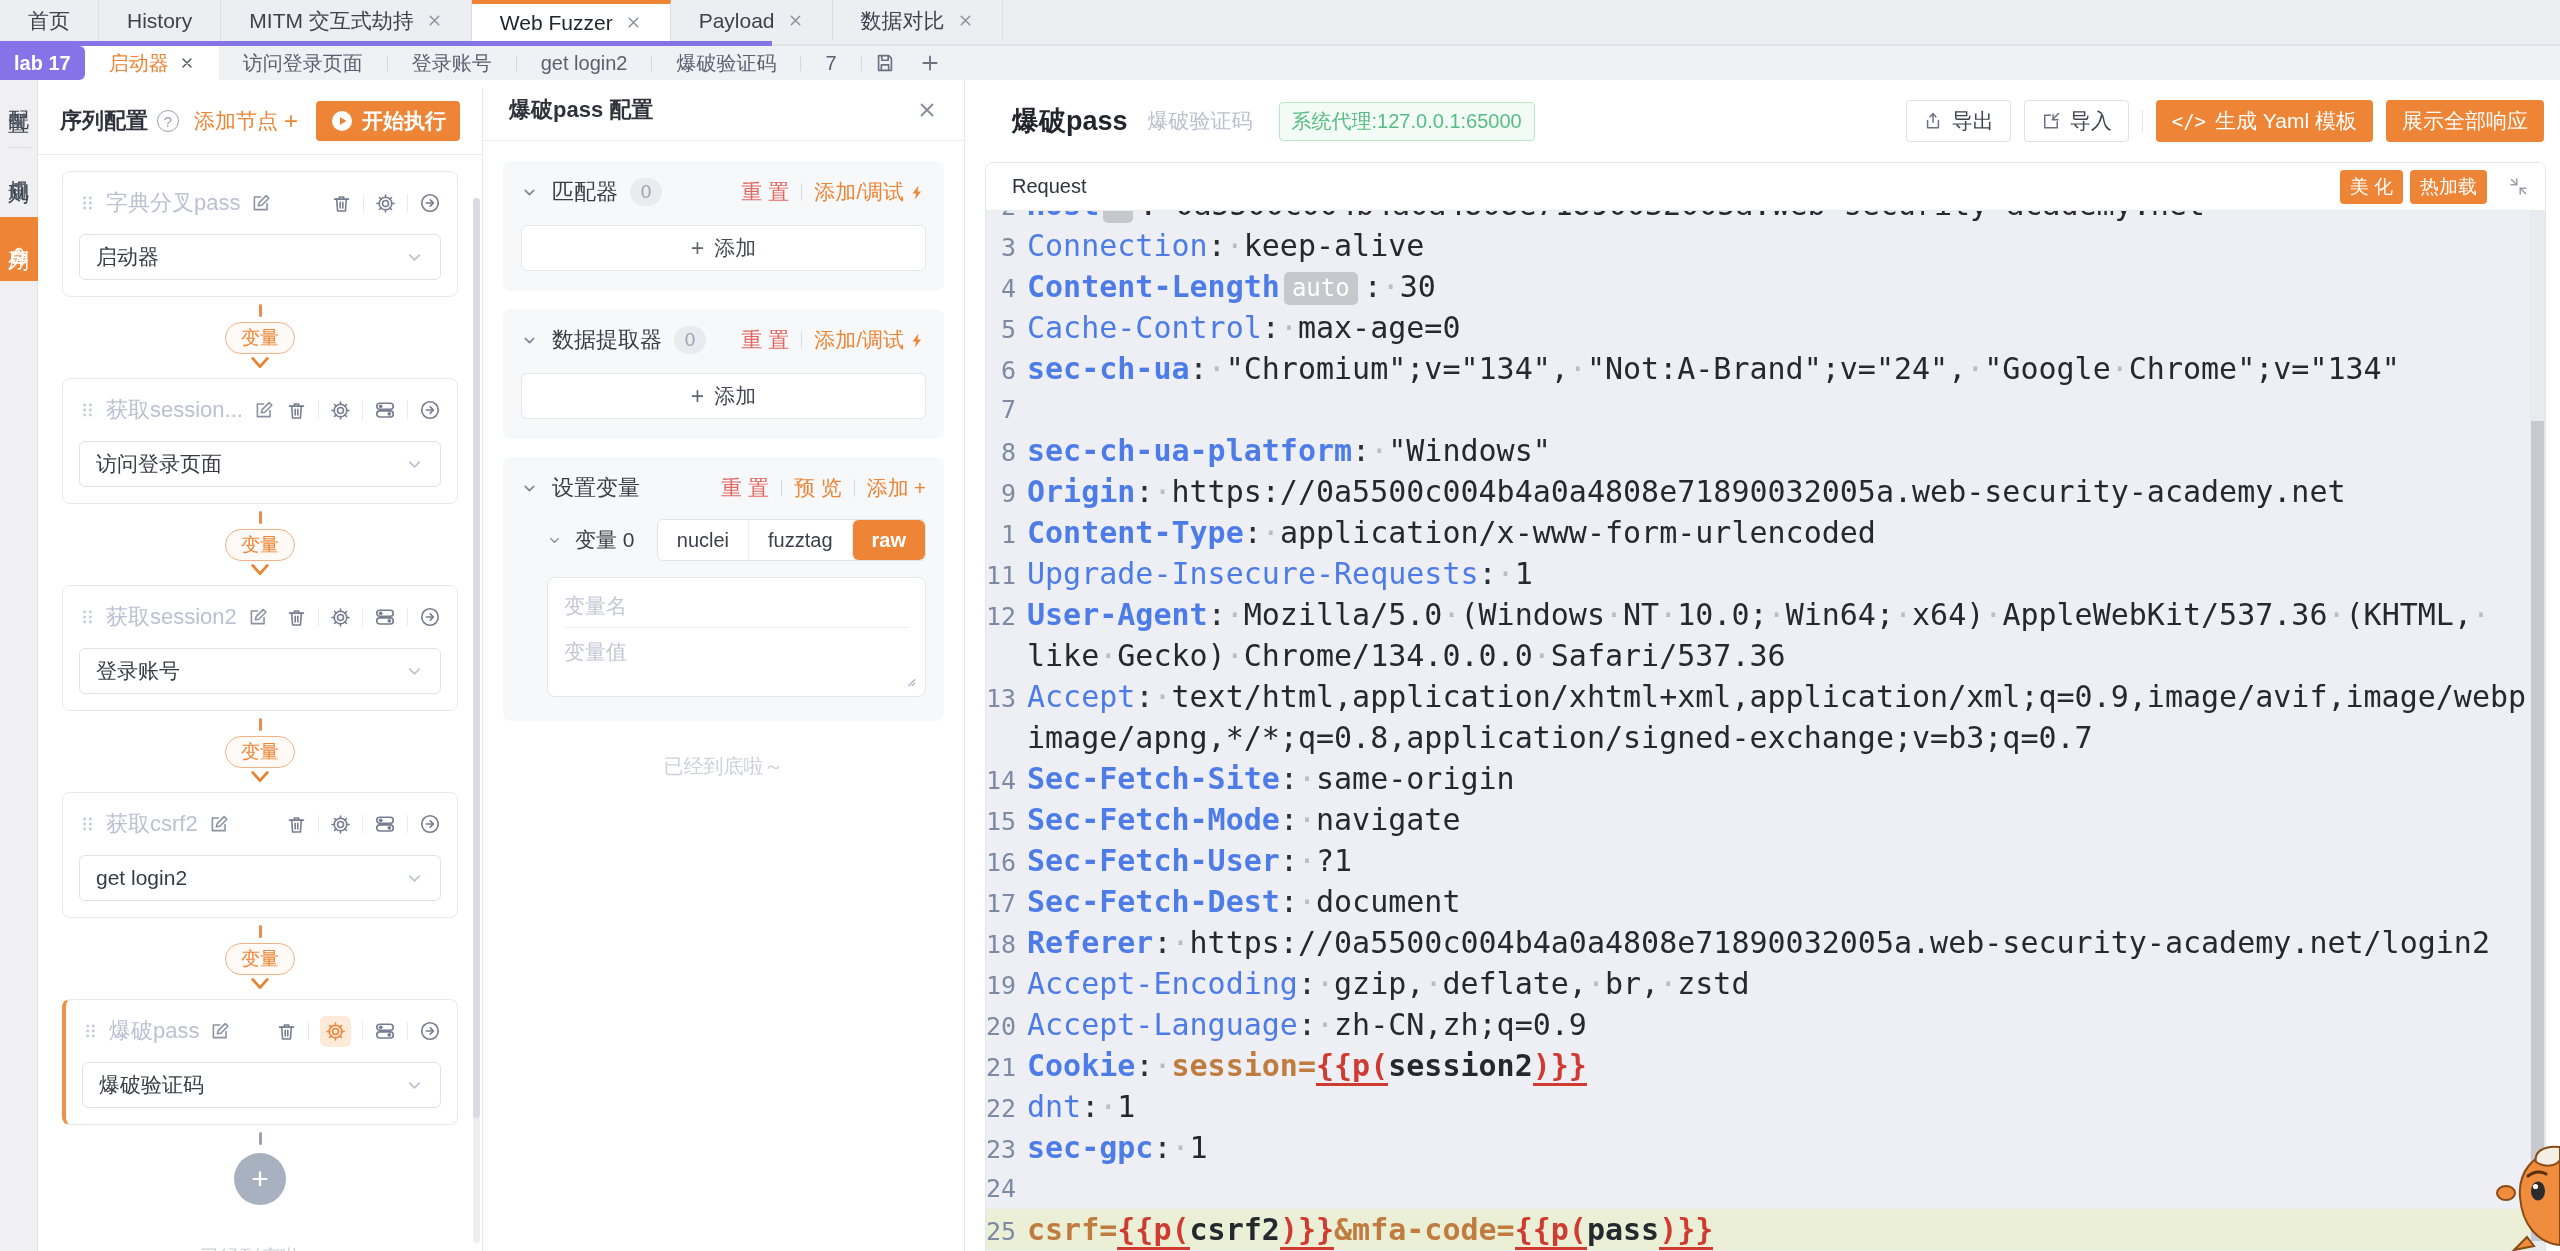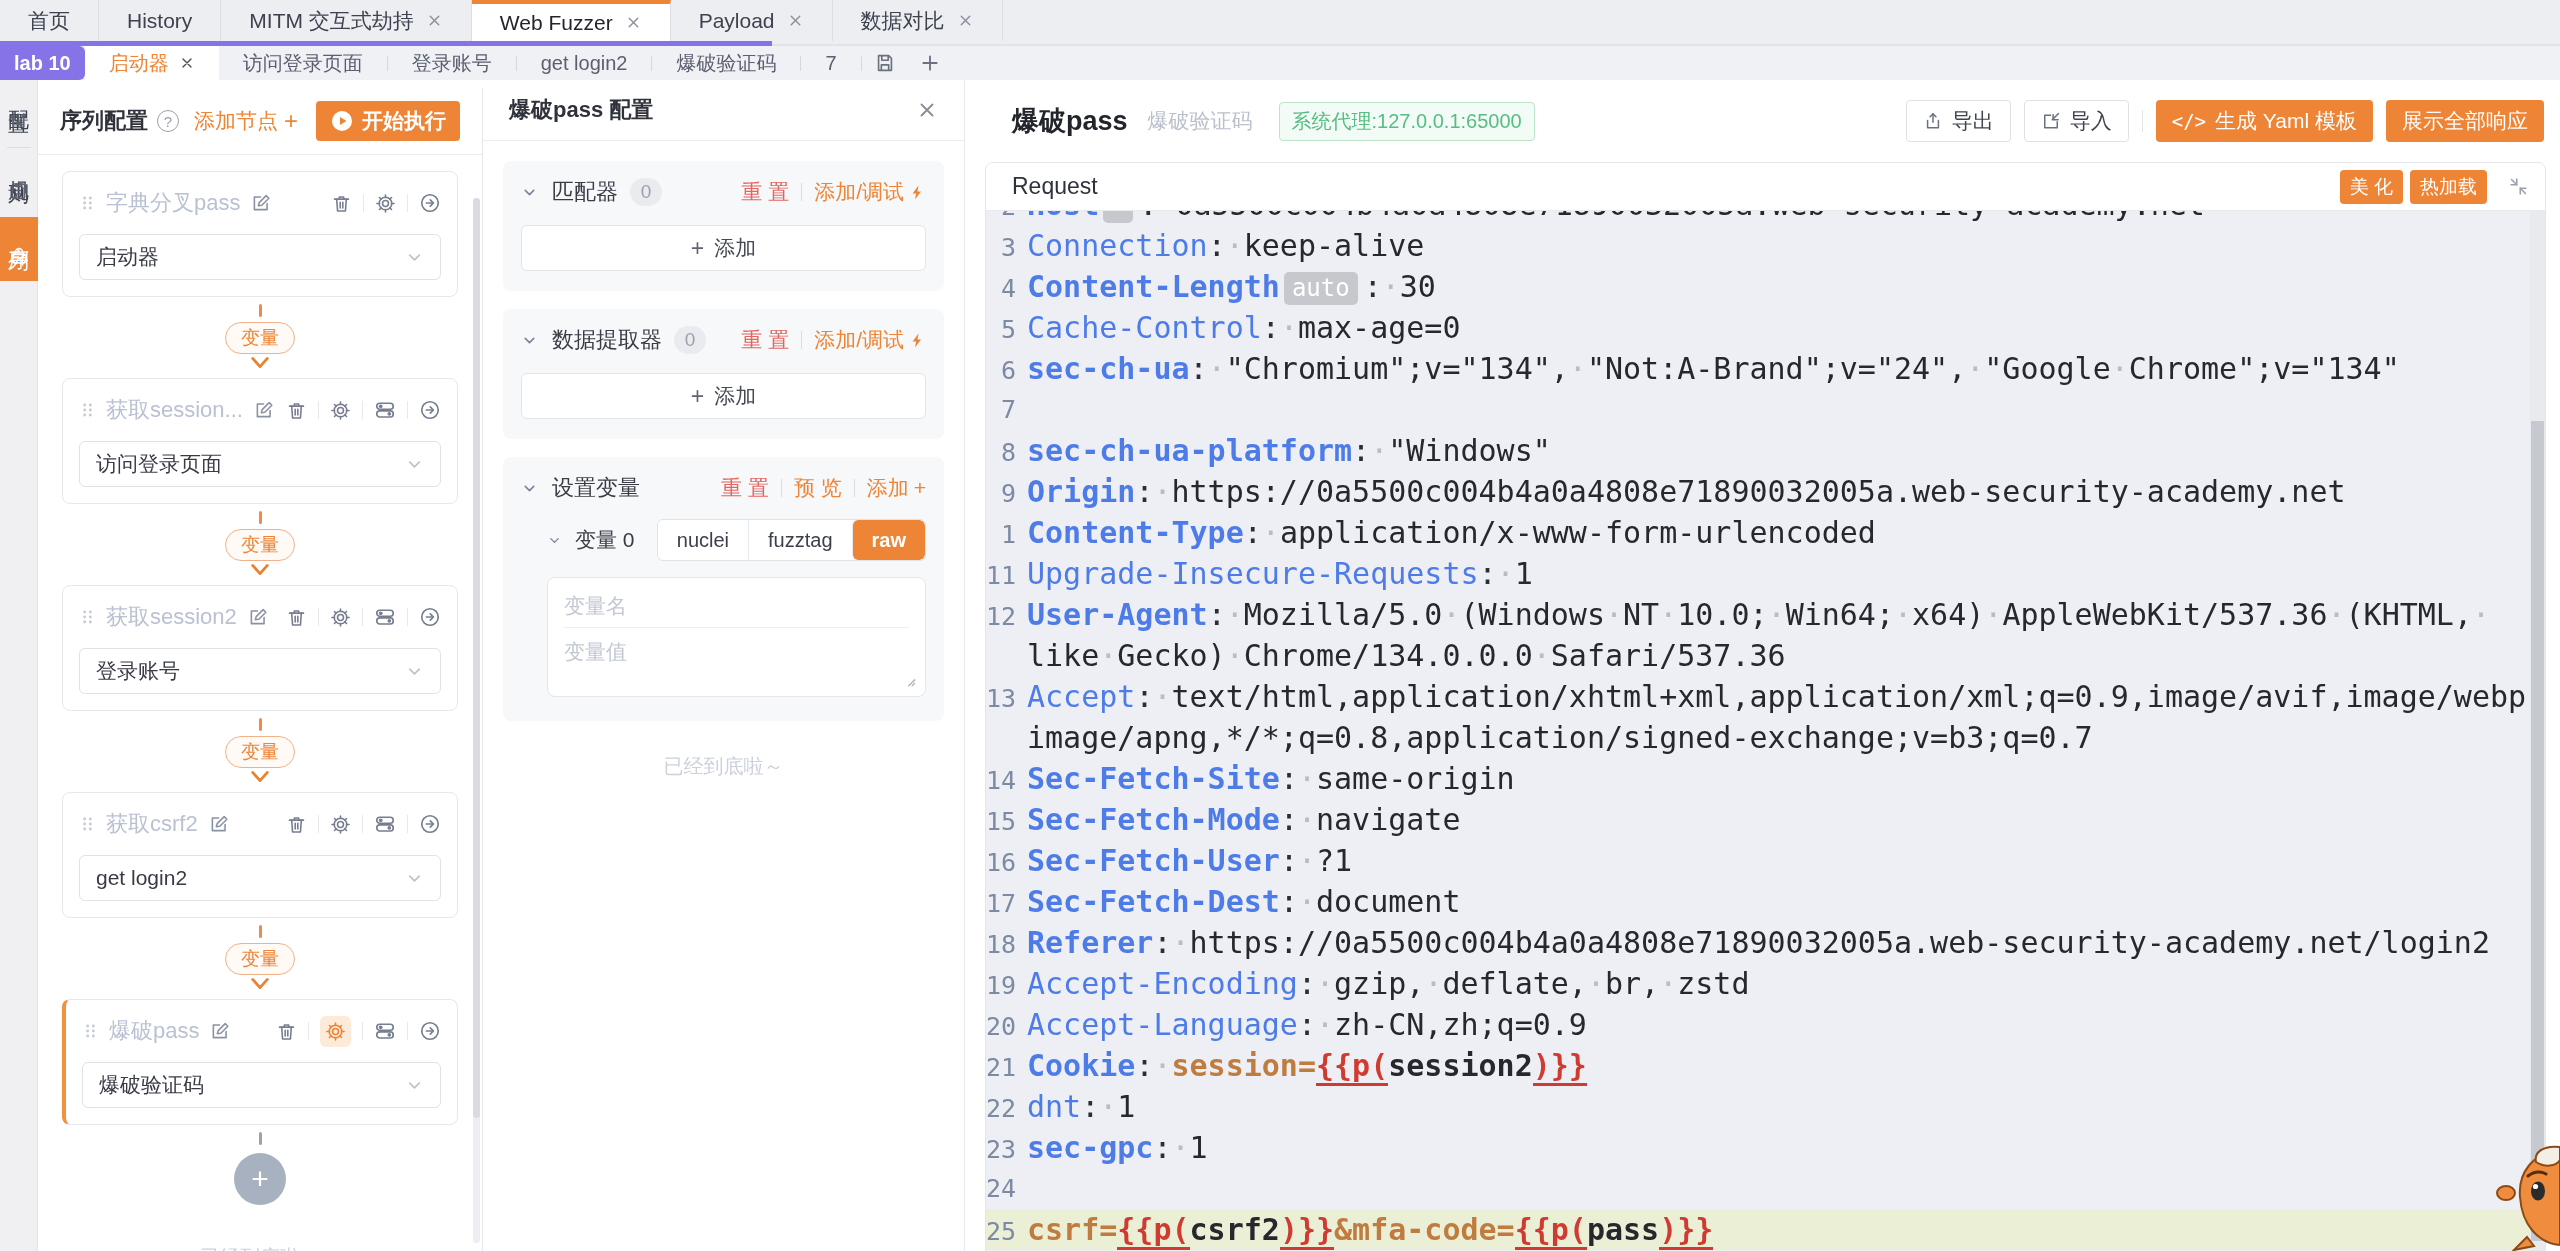--- a/index.html
+++ b/index.html
@@ -101,21 +101,21 @@
   .proxy-badge{margin-left:26px;border:1px solid #bce5c8;background:#f3fbf6;color:#57bd83;border-radius:4px;font-size:20px;padding:5px 12px;}
   .fz-actions{margin-left:auto;display:flex;align-items:center;gap:13px;border-radius:14px;}
   .btn-white{border:1px solid #dfe1e7;border-radius:4px;height:42px;padding:0 16px;display:flex;align-items:center;gap:9px;font-size:21px;color:#40444f;background:#fff;}
   .btn-white .bic{color:#6a7080;}
   .btn-orange{background:#ee8435;border-radius:4px;height:42px;padding:0 16px;display:flex;align-items:center;gap:9px;font-size:21px;color:#fff;}
   .code-tag{font-family:"DejaVu Sans Mono",monospace;font-size:19px;}
   .fz-actsep{width:1px;height:22px;background:#e2e4e9;}
 
   .req-card{position:absolute;left:19px;right:14px;top:82px;bottom:-2px;border:1px solid #e4e6eb;border-radius:8px 8px 0 0;overflow:hidden;background:#fff;}
   .req-toolbar{height:48px;display:flex;align-items:center;padding:0 16px 0 26px;border-bottom:1px solid #e8eaee;background:#fff;}
-  .req-label{font-size:23px;color:#2e323b;}
+  .req-label{font-size:20px;color:#2e323b;}
   .req-right{margin-left:auto;display:flex;align-items:center;gap:7px;}
   .mini-orange{background:#ee8435;color:#fff;border-radius:4px;height:34px;padding:0 10px;font-size:19px;display:flex;align-items:center;}
   .collapse-ic{color:#9aa0ac;margin-left:14px;}
 
   .code-area{position:absolute;left:0;right:0;top:48px;bottom:0;background:#edeff4;overflow:hidden;}
   .code-lines{position:absolute;left:0;right:15px;top:-27px;font-family:"DejaVu Sans Mono",monospace;}
   .crow{display:flex;height:41px;white-space:pre;align-items:baseline;}
   .crow.hl{background:#ebefd5;}
   .cnum{width:30px;flex:none;text-align:right;color:#7d8aa3;font-size:25px;line-height:41px;}
   .cbody{margin-left:11px;font-size:30px;line-height:41px;}
@@ -259,21 +259,21 @@
       <span>数据对比</span>
       <svg class="ic x" width="17" height="17" viewBox="0 0 24 24">
         <use href="#i-close"></use>
       </svg>
     </div>
   <div class="purple-strip"></div>
   <div class="gray-strip"></div>
 </header>
 
 <div class="sub-tabs">
-  <div class="lab-badge">lab 10</div>
+  <div class="lab-badge">lab 17</div>
   <div class="stab active">
       <span>启动器</span>
       <svg class="ic x" width="16" height="16" viewBox="0 0 24 24">
         <use href="#i-close"></use>
       </svg>
     </div>
   <div class="stab">
       <span>访问登录页面</span>
     </div>
   <div class="sub-sep"></div>

